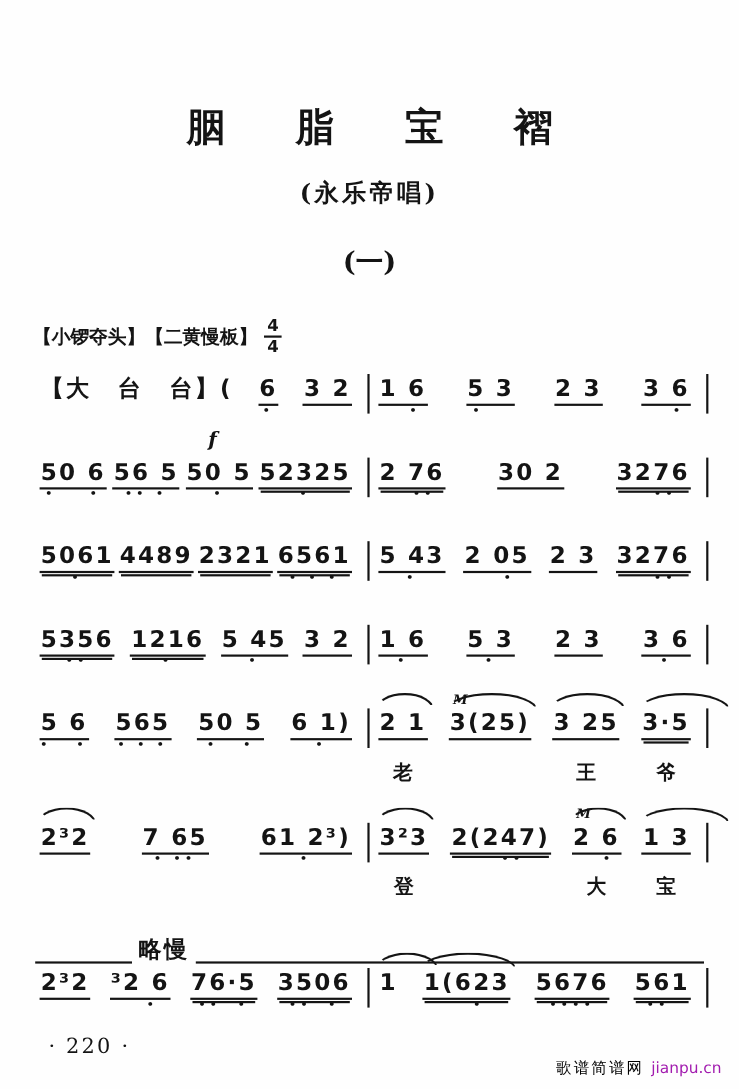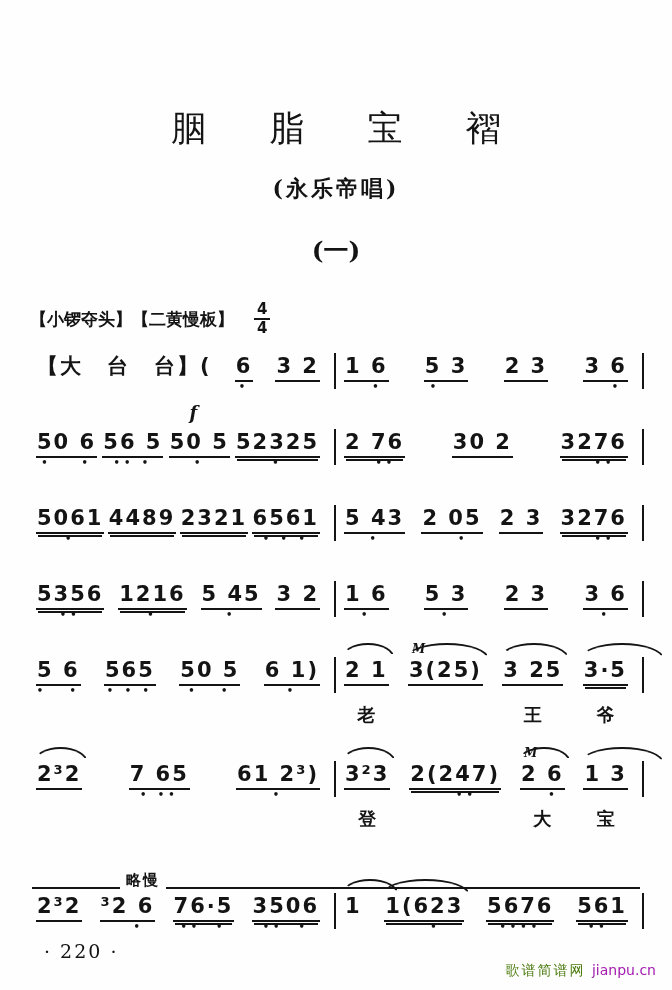--- a/index.html
+++ b/index.html
@@ -1,22 +1,22 @@
 <!DOCTYPE html>
 <html><head>
 <meta charset="utf-8">
 <style>
   html,body{margin:0;padding:0;background:#888;}
   #page{position:relative;width:672px;height:990px;margin:0 auto;background:#fefefe;
         color:#141414;font-family:"DejaVu Serif",serif;overflow:hidden;}
   .center{text-align:center;}
-  #title{padding-top:92px;font-size:35px;font-weight:normal;letter-spacing:26px;text-indent:26px;margin-top:13px;}
+  #title{padding-top:92px;font-size:35px;font-weight:bold;letter-spacing:26px;text-indent:26px;}
   #subtitle{margin-top:22px;font-size:22px;font-weight:bold;letter-spacing:3px;}
   #section{margin-top:30px;font-size:25px;font-weight:bold;}
-  #annot{margin:34px 0 0 30px;font-size:17px;font-weight:bold;display:flex;align-items:center;gap:20px;}
+  #annot{margin:34px 0 0 30px;font-size:17px;font-weight:bold;display:flex;align-items:center;gap:6px;}
   .ts{display:inline-flex;flex-direction:column;line-height:1;font-weight:bold;
       font-family:"DejaVu Sans",sans-serif;font-size:15px;vertical-align:middle;}
   .ts b{padding:1px 3px;}
   .ts b:first-child{border-bottom:2px solid #141414;}
   
   #score{margin:16px 28px 0 28px;}
   .line{display:flex;align-items:flex-start;margin-bottom:36px;}
   .meas{flex:1;display:flex;justify-content:space-between;align-items:flex-start;padding:0 14px 0 8px;}
   .bar{width:2px;background:#141414;height:36px;flex:none;}
   .grp{position:relative;display:inline-flex;flex-direction:column;align-items:center;}
@@ -28,25 +28,25 @@
         white-space:pre;font-family:"DejaVu Sans",sans-serif;}
   .lyr{margin-top:6px;font-size:18px;font-weight:bold;height:22px;}
   .slur{position:absolute;top:-14px;left:-3px;right:-6px;height:12px;
         border:2px solid transparent;border-top:2px solid #141414;
         border-radius:50% 50% 0 0 / 100% 100% 0 0;}
   .slur.wide{right:-36px;}
   .orn{position:absolute;top:-15px;left:4px;font:italic bold 12px "DejaVu Serif",serif;}
   .dyn{position:absolute;top:-27px;left:34%;font:italic bold 18px "DejaVu Serif",serif;}
   .marker-row{position:relative;height:22px;margin:0 4px 4px 4px;border-bottom:2px solid #141414;}
   .marker-row b{position:absolute;left:88px;bottom:-3px;background:#fefefe;padding:0 6px;
-        font-size:15px;letter-spacing:2px;}
+        font-size:21px;letter-spacing:2px;}
   
   #pagenum{position:absolute;left:44px;bottom:28px;font-size:19px;font-weight:normal;letter-spacing:2px;}
   #wm{position:absolute;right:16px;bottom:10px;font-size:14px;}
-  #wm .cn{color:#4d7c0f;letter-spacing:2px;}
+  #wm .cn{color:#000000;letter-spacing:2px;}
   #wm .url{color:#a21caf;font-family:"DejaVu Sans",sans-serif;}
 </style>
 </head>
 <body>
 
 <div id="page">
   <div id="title" class="center">胭 脂 宝 褶</div>
   <div id="subtitle" class="center">(永乐帝唱)</div>
   <div id="section" class="center">(一)</div>
 

